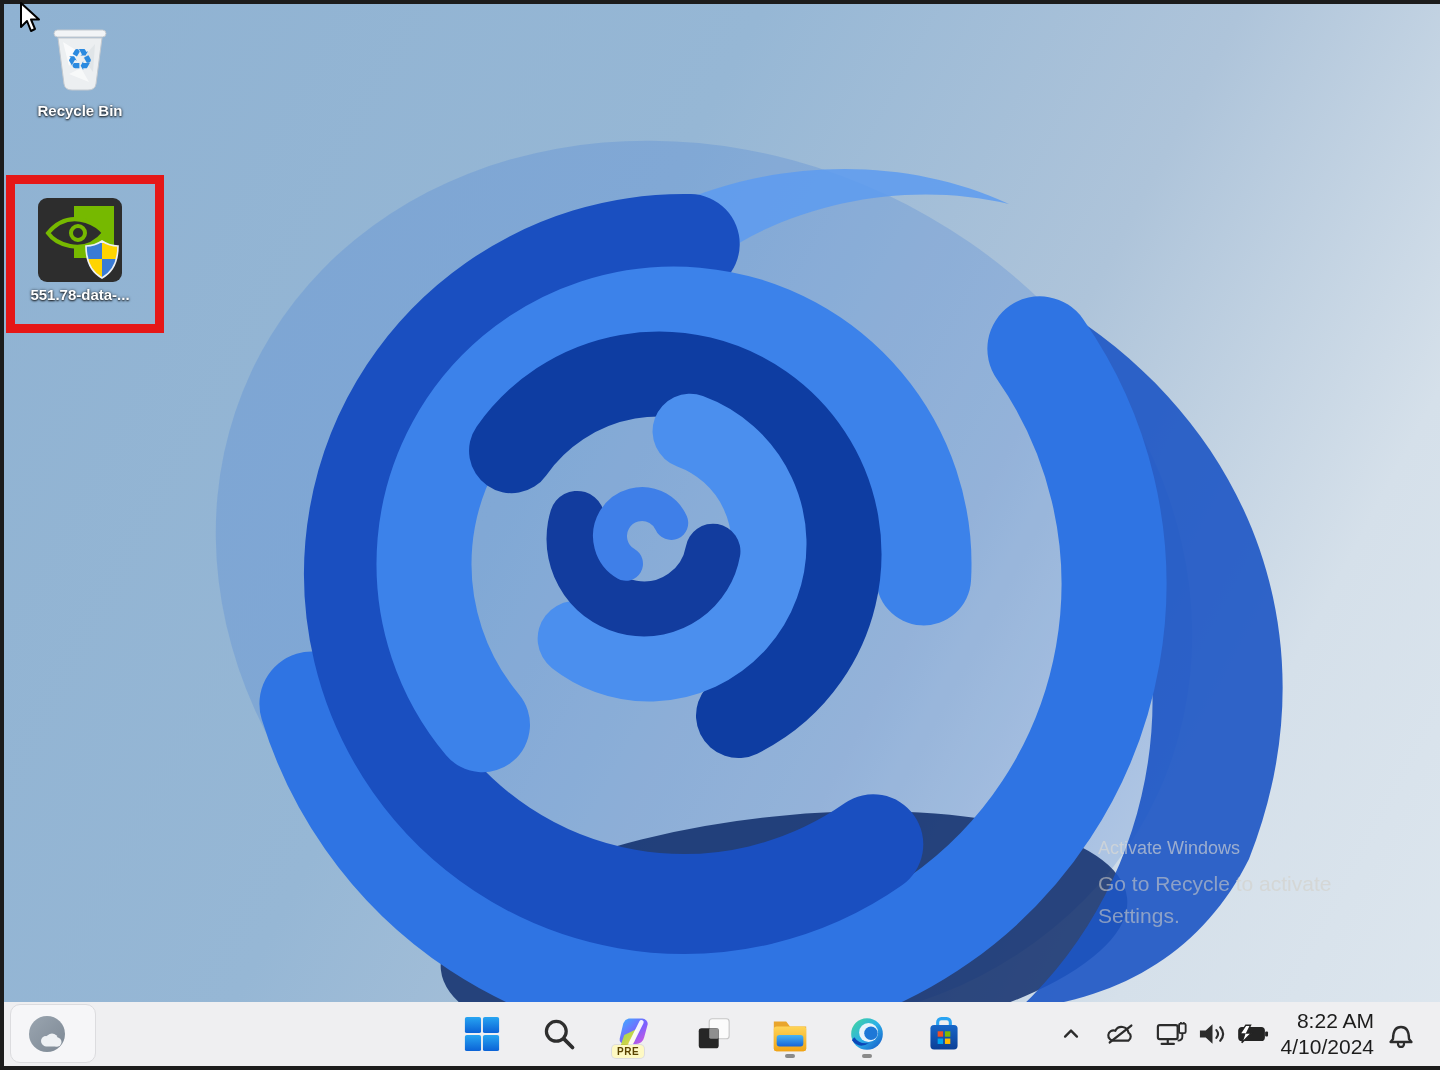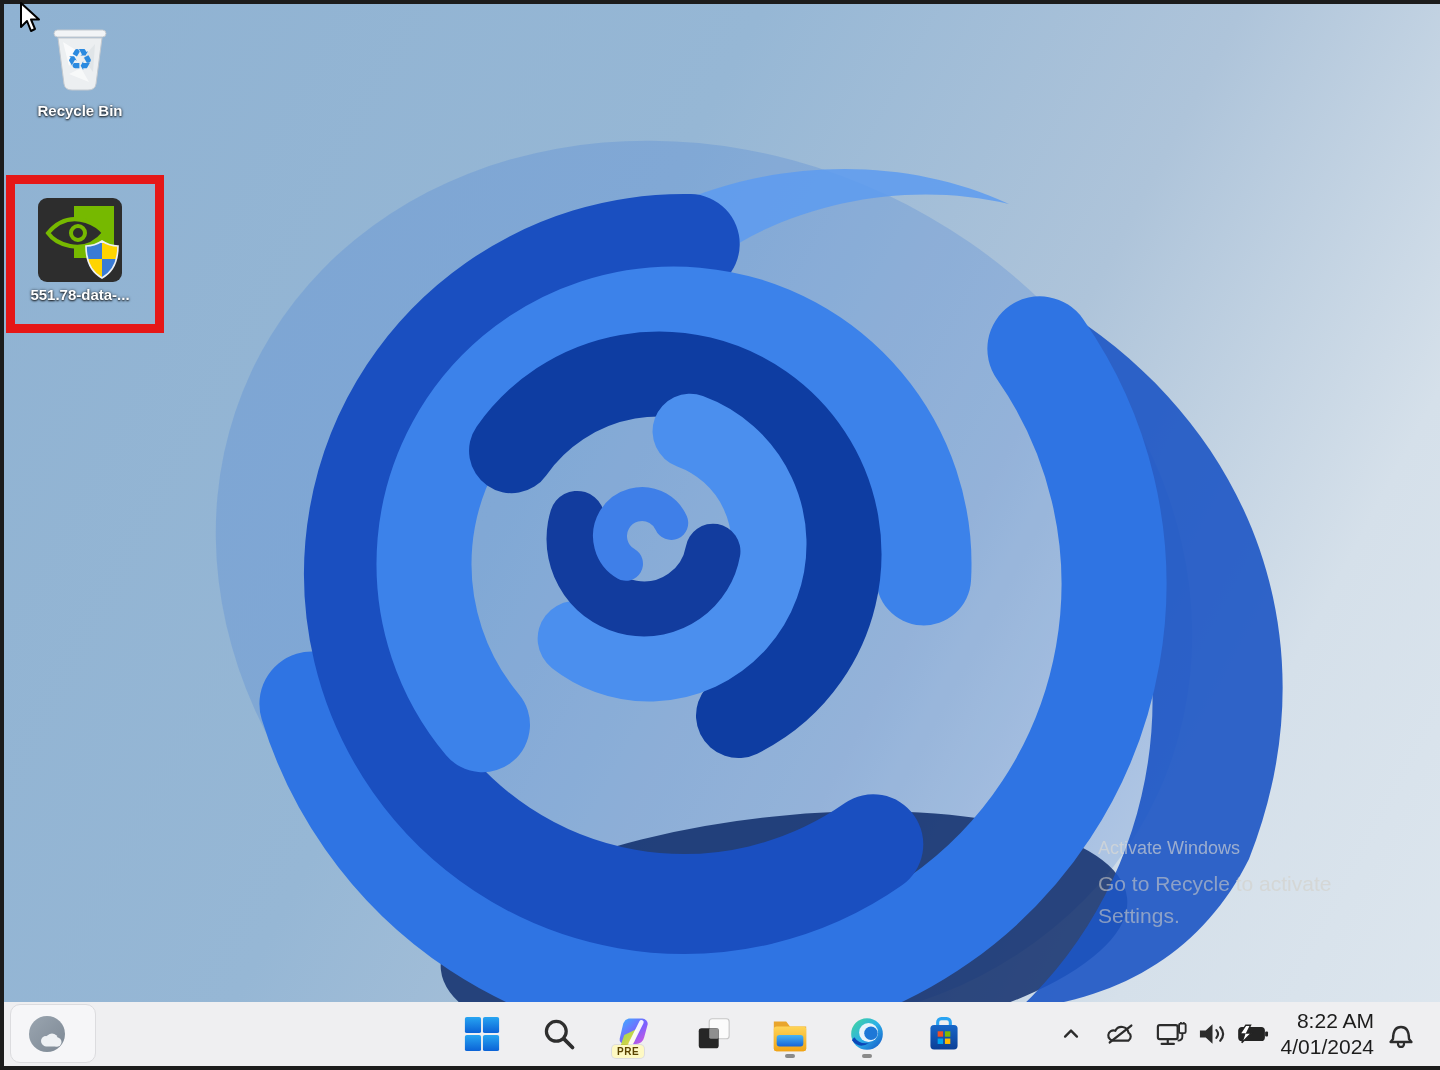--- a/index.html
+++ b/index.html
@@ -276,21 +276,21 @@
       </div>
       <div class="ticon">
         <svg width="33" height="20" viewBox="0 0 34 20">
           <rect x="3" y="3.5" width="26" height="13" rx="3" fill="#242424" stroke="#242424" stroke-width="1.5"></rect>
           <rect x="30" y="7.5" width="3" height="5" rx="1" fill="#242424"></rect>
           <path d="M10 1 l-6 9 h5 l-3 9 l10 -10 h-5 l4 -8 z" fill="#ffffff" stroke="#242424" stroke-width="1.4"></path>
         </svg>
       </div>
       <div class="clock">
         <div>8:22 AM</div>
-        <div>4/01/2024</div>
+        <div>4/10/2024</div>
       </div>
       <div class="ticon">
         <svg width="26" height="28" viewBox="0 0 26 28">
           <path d="M5 19 q0 -12 8 -12 q8 0 8 12 l2.5 3 h-21 z" fill="none" stroke="#2c2c2c" stroke-width="2.3" stroke-linejoin="round"></path>
           <path d="M10 24 a3 3 0 0 0 6 0" fill="none" stroke="#2c2c2c" stroke-width="2.3" stroke-linecap="round"></path>
         </svg>
       </div>
     </div>
   </div>
 </div>

